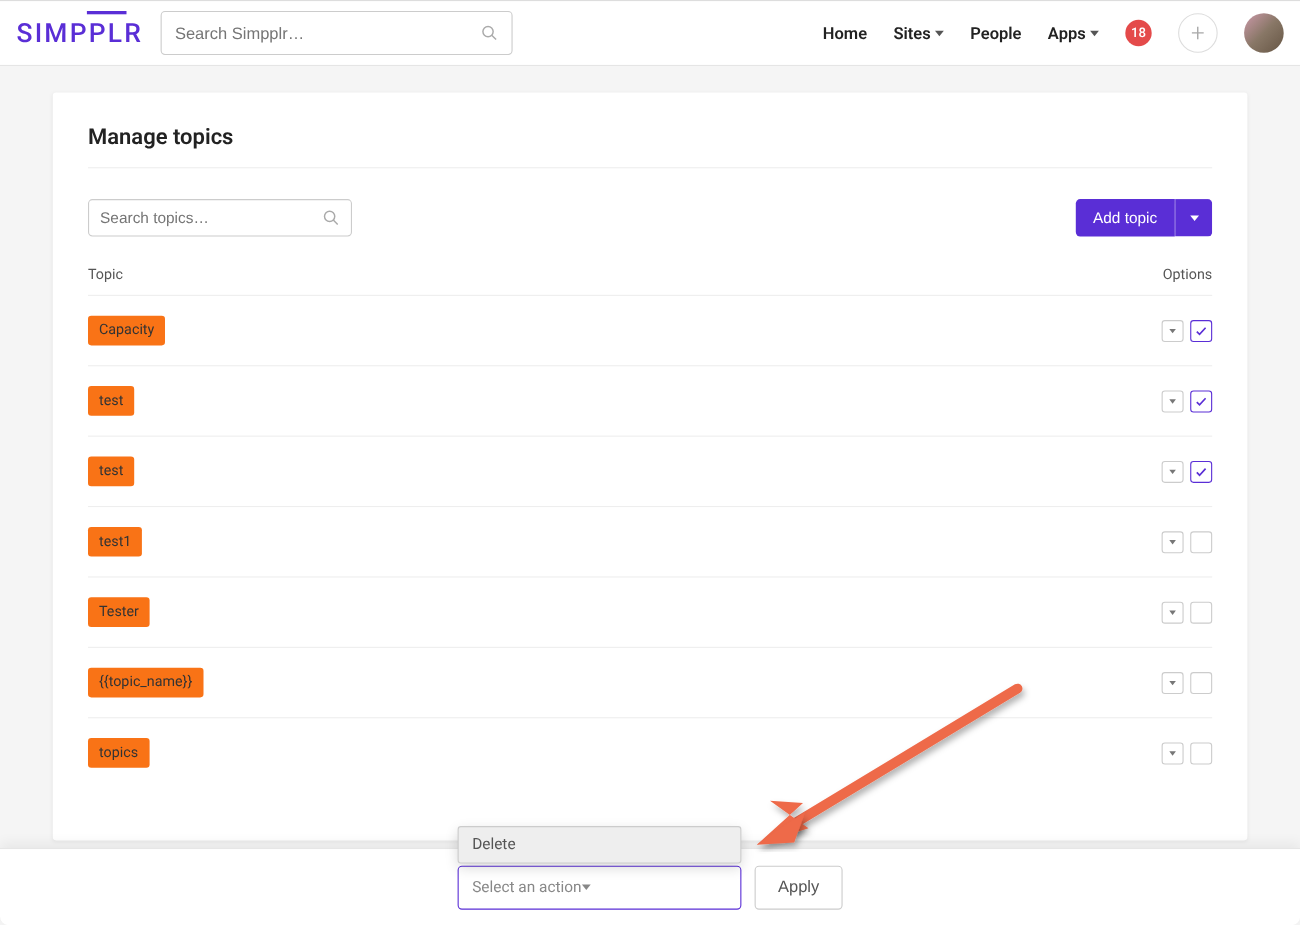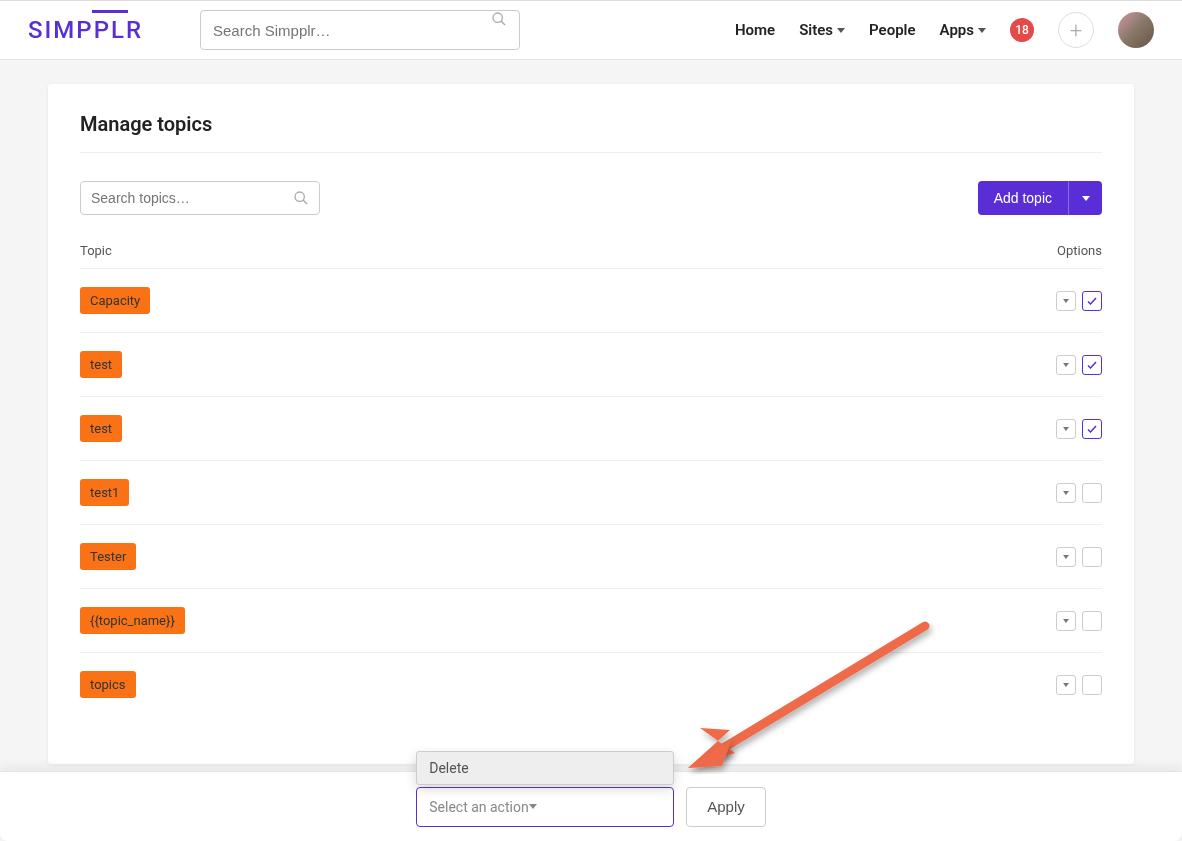--- a/index.html
+++ b/index.html
@@ -13,22 +13,21 @@
   }
 
   
   .topbar {
     height: 60px;
     background: #fff;
     border-top: 1px solid #ddd;
     border-bottom: 1px solid #e5e5e5;
     display: flex;
     align-items: center;
-    padding: 0 28px;
-    gap: 41px;
+    padding: 0 15px;
   }
   .logo {
     font-size: 24px;
     font-weight: 500;
     color: #5a2ed6;
     letter-spacing: 2px;
     margin-right: 16px;
     position: relative;
   }
   .logo .logo-underline {
@@ -38,20 +37,21 @@
     width: 36px;
     height: 3px;
     background: #5a2ed6;
   }
   .global-search {
     width: 320px;
     height: 40px;
     border: 1px solid #ccc;
     border-radius: 4px;
     display: flex;
+    align-items: center;
     padding: 0 12px;
     color: #888;
     font-size: 15px;
   }
   .global-search input {
     border: none;
     outline: none;
     flex: 1;
     font-size: 15px;
     color: #333;

